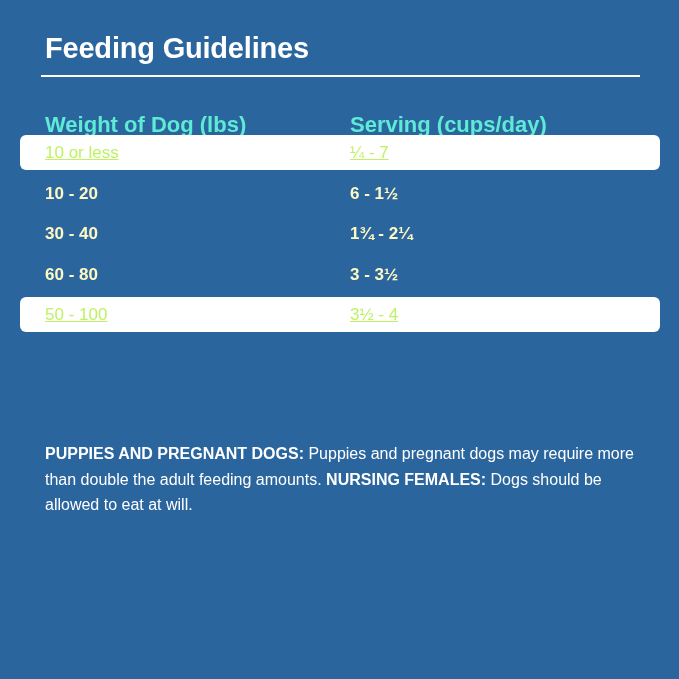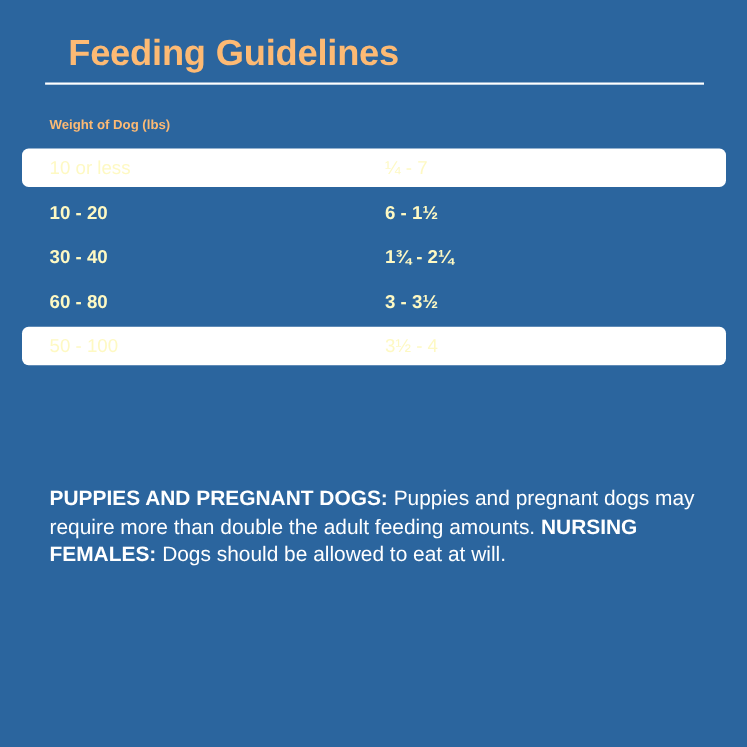--- a/index.html
+++ b/index.html
@@ -14,25 +14,25 @@
     overflow: hidden;
   }
   .page {
     position: relative;
     width: 679px;
     height: 679px;
     box-sizing: border-box;
   }
   .title {
     position: absolute;
-    left: 62px;
+    left: 45px;
     top: 31px;
-    font-size: 33px;
+    font-size: 29px;
     font-weight: bold;
-    color: #fdba74;
+    color: #ffffff;
     letter-spacing: -0.2px;
     line-height: 34px;
   }
   .title-rule {
     position: absolute;
     left: 41px;
     top: 75px;
     width: 599px;
     height: 2px;
     background: #ffffff;
@@ -42,24 +42,24 @@
     left: 0;
     top: 98px;
     width: 679px;
   }
   .head-row {
     position: relative;
     height: 36px;
   }
   .head-cell {
     position: absolute;
-    top: 4px;
-    font-size: 12px;
+    top: 16px;
+    font-size: 22px;
     font-weight: bold;
-    color: #fdba74;
+    color: #5eead4;
     line-height: 22px;
   }
   .col-weight { left: 45px; }
   .col-serving { left: 350px; }
 
   .row {
     position: relative;
     height: 40.5px;
     margin: 0;
   }
@@ -82,50 +82,52 @@
     line-height: 21px;
     white-space: nowrap;
   }
   .cell.weight { left: 45px; }
   .cell.serving { left: 350px; }
   .row .cell {
     color: #fef9c3;
     font-weight: bold;
   }
   .row.alt .cell {
-    color: #fef9c3;
+    color: #bef264;
     font-weight: normal;
+    text-decoration: underline;
   }
 
   .footnote {
     position: absolute;
     left: 45px;
     top: 441px;
     width: 600px;
-    font-size: 19px;
+    font-size: 16px;
     line-height: 25.5px;
     color: #ffffff;
     font-weight: normal;
   }
   .footnote b {
     font-weight: bold;
   }
 </style>
 </head>
 <body>
 
 <div class="page">
 
   <div class="title">Feeding Guidelines</div>
   <div class="title-rule"></div>
 
   <div class="table">
 
     <div class="head-row">
       <div class="head-cell col-weight">Weight of Dog (lbs)</div>
+      <div class="head-cell col-serving">Serving (cups/day)</div>
     </div>
 
     <div class="row alt">
       <div class="pill"></div>
       <div class="cell weight">10 or less</div>
       <div class="cell serving">¼ - 7</div>
     </div>
 
     <div class="row">
       <div class="pill"></div>

